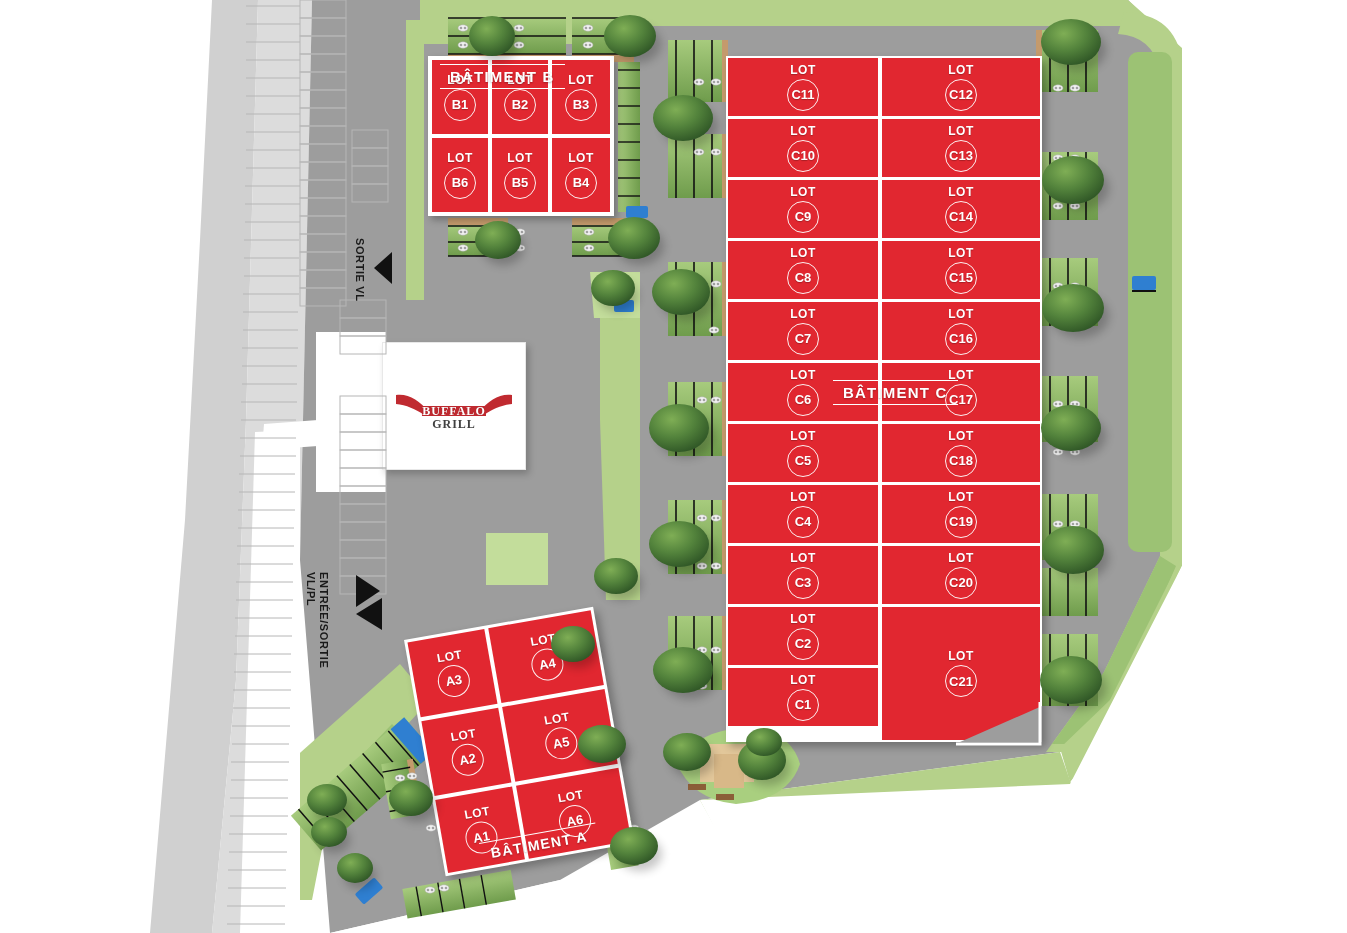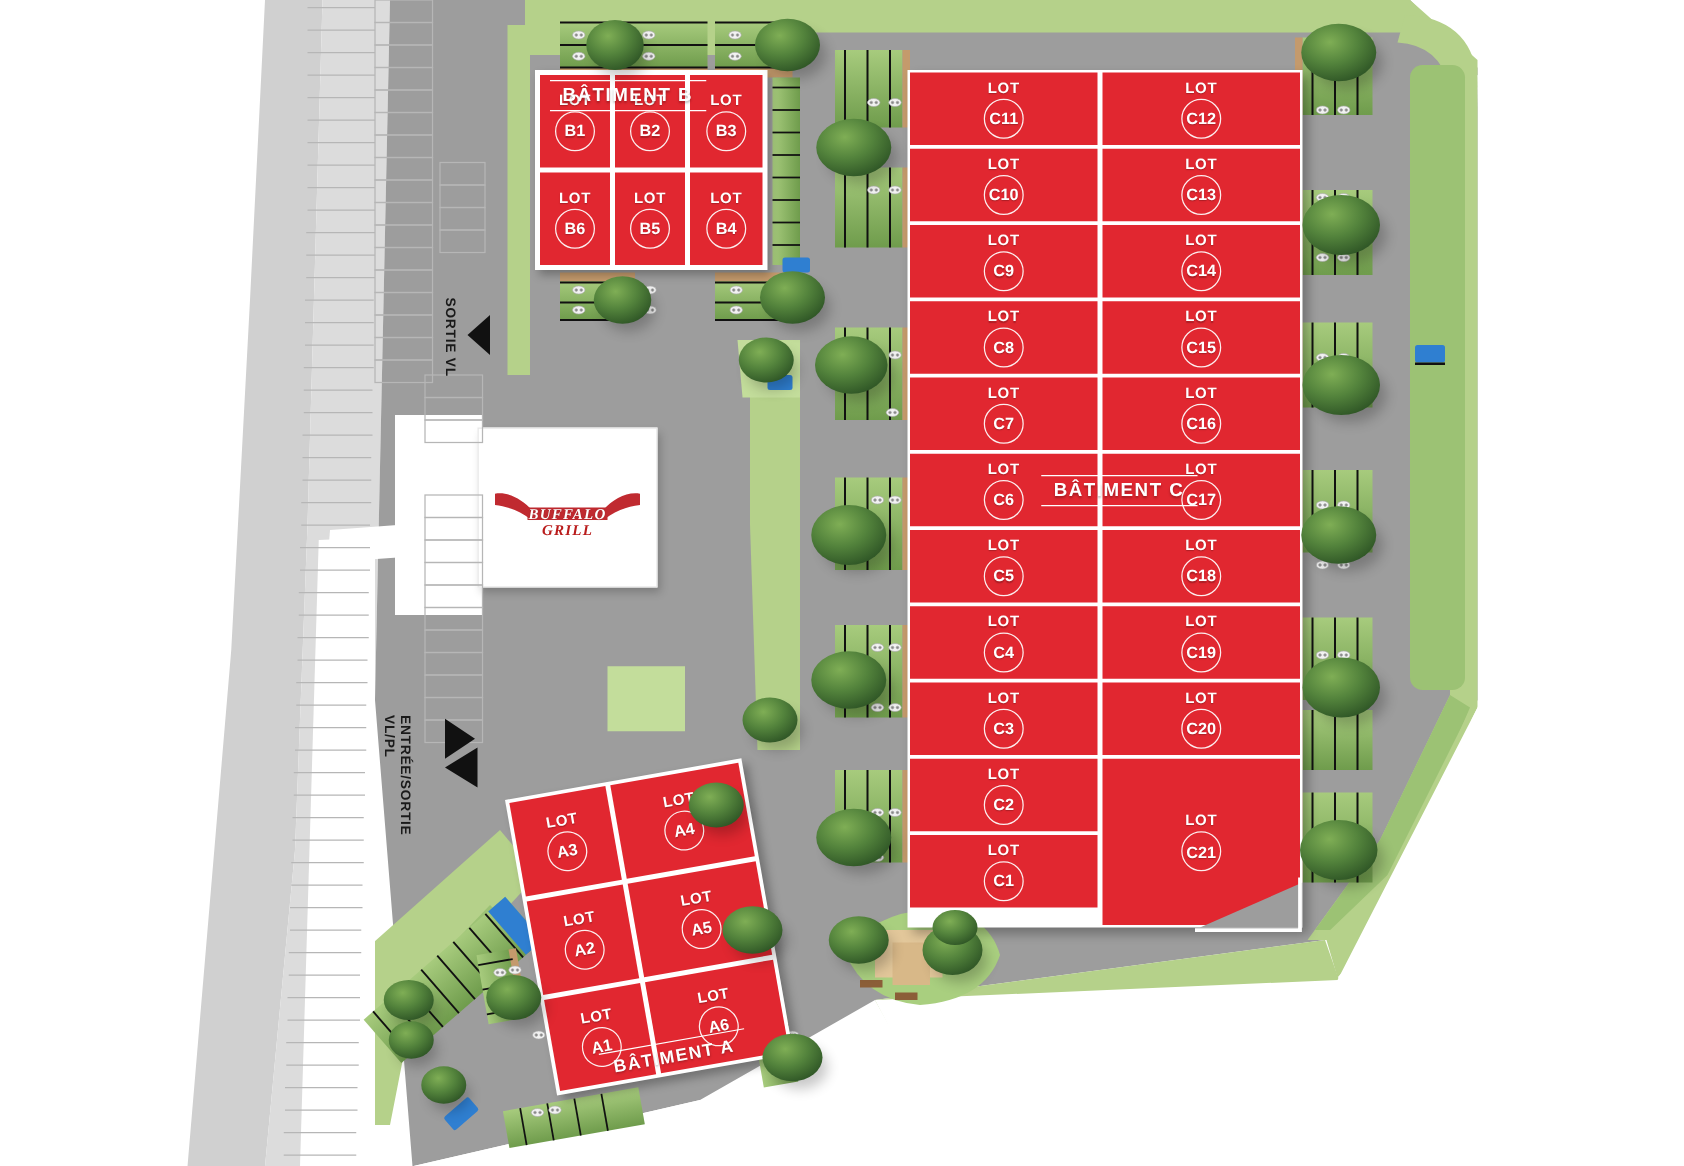--- a/index.html
+++ b/index.html
@@ -27,21 +27,21 @@
 
   
   .vlabel{position:absolute;color:#1a1a1a;font-size:11px;font-weight:bold;
           letter-spacing:.6px;white-space:nowrap;transform-origin:0 0;}
   .vlabel2{position:absolute;color:#1a1a1a;font-size:11px;font-weight:bold;
            letter-spacing:.6px;white-space:nowrap;line-height:13px;transform-origin:0 0;}
 
   
   #bg-pad{position:absolute;background:#ffffff;border:1px solid #e8e8e8;}
   #bg-logo{position:absolute;width:120px;height:46px;}
-  .bg-word{position:absolute;width:100%;text-align:center;color:#b91c1c;
+  .bg-word{position:absolute;width:100%;text-align:center;color:#404040;
            font-family:"Liberation Serif",serif;font-weight:bold;font-size:13px;
            letter-spacing:1px;}
 </style>
 </head>
 <body>
 
 <div id="stage">
 
   <svg class="layer" viewBox="0 0 1347 933">
     <defs>
@@ -724,21 +724,21 @@
       <span class="ltxt">LOT</span>
       <span class="lcirc">A1</span>
     </div>
     <div class="lot" style="left:85px;top:163px;width:104px;height:74px;">
       <span class="ltxt">LOT</span>
       <span class="lcirc">A6</span>
     </div>
   </div>
   <div class="bname bnameA" style="left:479px;top:843px;transform:rotate(-10deg);transform-origin:0 0;font-size:14px;">BÂTIMENT A</div>
 
-  <div id="bg-pad" style="left:382px;top:342px;width:142px;height:126px;box-shadow:3px 4px 7px rgba(0,0,0,.22);font-style:italic;">
+  <div id="bg-pad" style="left:382px;top:342px;width:142px;height:126px;box-shadow:3px 4px 7px rgba(0,0,0,.22);">
     <div id="bg-logo" style="left:11px;top:42px;">
       <svg viewBox="0 0 120 46" width="120" height="46">
         <path d="M2,10 C14,8 26,16 34,26 L30,30 C22,24 12,20 2,19 Z" fill="#c02a30"></path>
         <path d="M118,10 C106,8 94,16 86,26 L90,30 C98,24 108,20 118,19 Z" fill="#c02a30"></path>
         <rect x="28" y="21" width="64" height="10" fill="#c02a30"></rect>
       </svg>
       <div class="bg-word" style="top:19px;font-size:12px;color:#ffffff;text-shadow:0 0 1px #8d1f24;">BUFFALO</div>
       <div class="bg-word" style="top:32px;font-size:12px;">GRILL</div>
     </div>
   </div>

